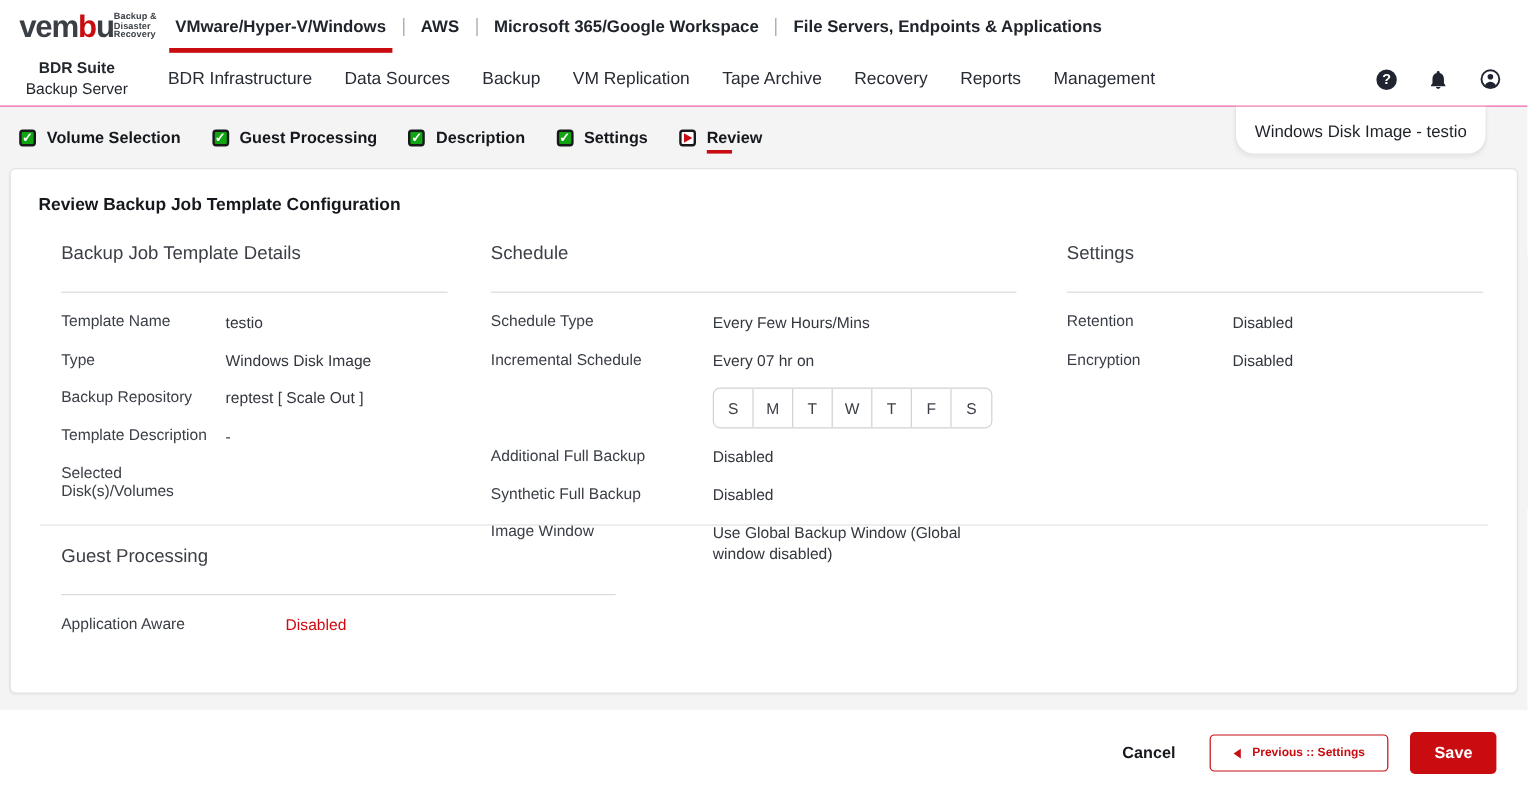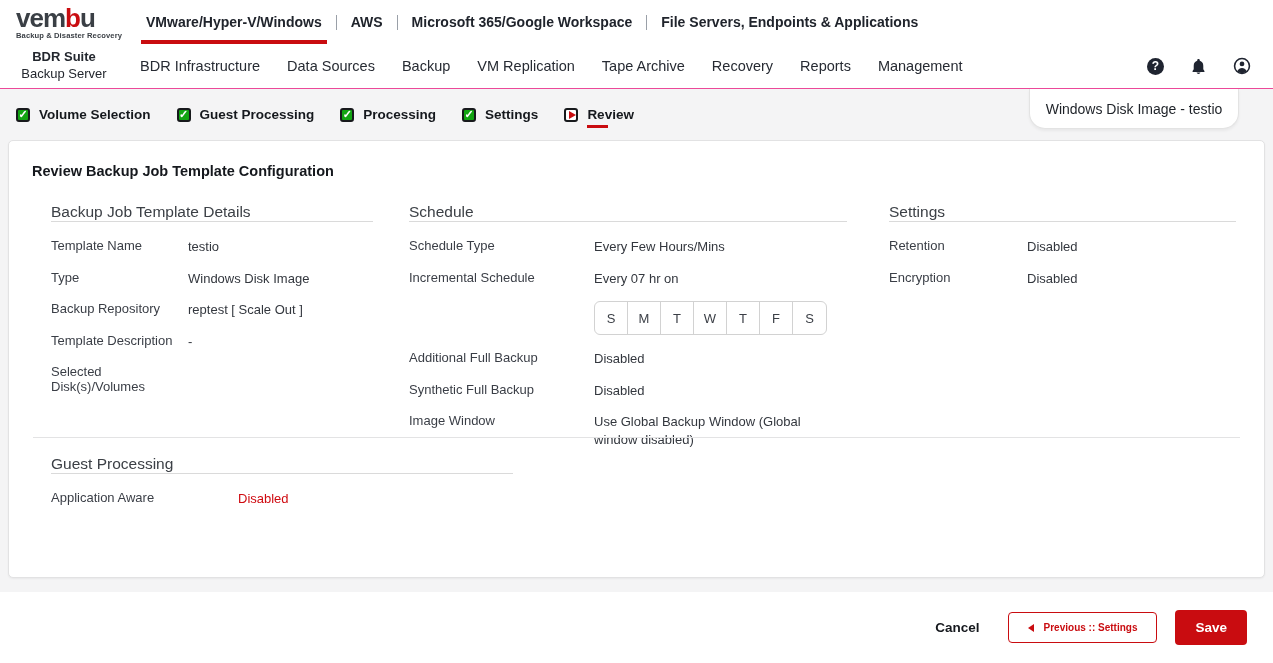--- a/index.html
+++ b/index.html
@@ -11,21 +11,21 @@
     --nav:#272b33;
     --band:#f4f4f5;
     --line:#dadada;
   }
   *{margin:0;padding:0;box-sizing:border-box;font-family:"Liberation Sans",sans-serif;}
   html,body{width:1273px;height:663px;background:#fff;overflow:hidden;}
   .page{position:relative;width:1273px;height:663px;background:#fff;}
 
   
   .hdr1{height:44px;display:flex;align-items:center;padding-left:16px;background:#fff;}
-  .logo{display:flex;flex-direction:column;line-height:1;cursor:pointer;width:118px;}
+  .logo{display:flex;flex-direction:row;line-height:1;cursor:pointer;width:118px;}
   .logo-word{font-size:26px;font-weight:700;letter-spacing:-1px;color:#3a3f45;}
   .logo-word .red{color:var(--red);}
   .logo-tag{font-size:7.6px;font-weight:700;color:#3a3f45;margin-top:1px;letter-spacing:.1px;}
   .prod-nav{display:flex;align-items:center;gap:14px;height:100%;margin-left:12px;}
   .prod-item{font-size:14px;font-weight:700;color:#20242c;position:relative;display:flex;align-items:center;height:100%;cursor:pointer;text-decoration:none;}
   .prod-item.active::after{content:"";position:absolute;left:-5px;right:-5px;bottom:0;height:4px;background:var(--red);}
   .vsep{width:1px;height:15px;background:#9aa0a8;}
 
   
   .hdr2{height:45px;border-bottom:1px solid #ec4899;display:flex;align-items:center;background:#fff;}
@@ -56,21 +56,21 @@
   .job-tab{position:absolute;right:26px;top:0;width:210px;height:40px;background:#fff;border:1px solid #e3e3e3;border-top:none;border-radius:0 0 16px 16px;display:flex;align-items:center;justify-content:center;font-size:14px;color:#1d2127;box-shadow:0 2px 3px rgba(0,0,0,.05);cursor:pointer;}
 
   
   .card{position:absolute;top:51px;left:8px;right:8px;bottom:14px;background:#fff;border:1px solid #e2e2e3;border-radius:5px;box-shadow:0 1px 2px rgba(0,0,0,.05);}
   .page-title{position:absolute;left:23px;top:22px;font-size:14.5px;font-weight:700;color:var(--ink);}
   .cols{position:absolute;top:62px;left:0;right:0;height:234px;}
   .col{position:absolute;top:0;}
   .col1{left:42px;width:322px;}
   .col2{left:400px;width:438px;}
   .col3{left:880px;width:347px;}
-  .sec-head{font-size:15.5px;color:#3c4046;padding-bottom:0;border-bottom:1px solid var(--line);margin-bottom:16px;font-weight:400;}
+  .sec-head{font-size:15.5px;color:#3c4046;padding-bottom:22px;border-bottom:1px solid var(--line);margin-bottom:16px;font-weight:400;}
   .kv{display:flex;margin-bottom:14px;font-size:13px;align-items:flex-start;}
   .kv .k{color:var(--lbl);flex:none;}
   .col1 .kv .k{width:137px;}
   .col2 .kv .k{width:185px;}
   .col3 .kv .k{width:138px;}
   .guest .kv .k{width:187px;}
   .kv .v{color:var(--txt);line-height:1.35;}
   .kv .v.red{color:#cf0a10;}
   .days{margin:1px 0 15px 185px;display:flex;border:1px solid #d2d2d2;border-radius:6px;overflow:hidden;width:fit-content;background:#fff;}
   .day{width:33px;height:32px;display:flex;align-items:center;justify-content:center;font-size:13px;color:#3b3f46;border-right:1px solid #d2d2d2;cursor:default;}
@@ -144,21 +144,21 @@
       <div class="step">
         <span class="chk"></span>
         <span class="step-label">Volume Selection</span>
       </div>
       <div class="step">
         <span class="chk"></span>
         <span class="step-label">Guest Processing</span>
       </div>
       <div class="step">
         <span class="chk"></span>
-        <span class="step-label">Processing</span>
+        <span class="step-label">Description</span>
       </div>
       <div class="step">
         <span class="chk"></span>
         <span class="step-label">Settings</span>
       </div>
       <div class="step current">
         <span class="play-box">
             <span class="play-tri"></span>
           </span>
         <span class="step-label">Review</span>

